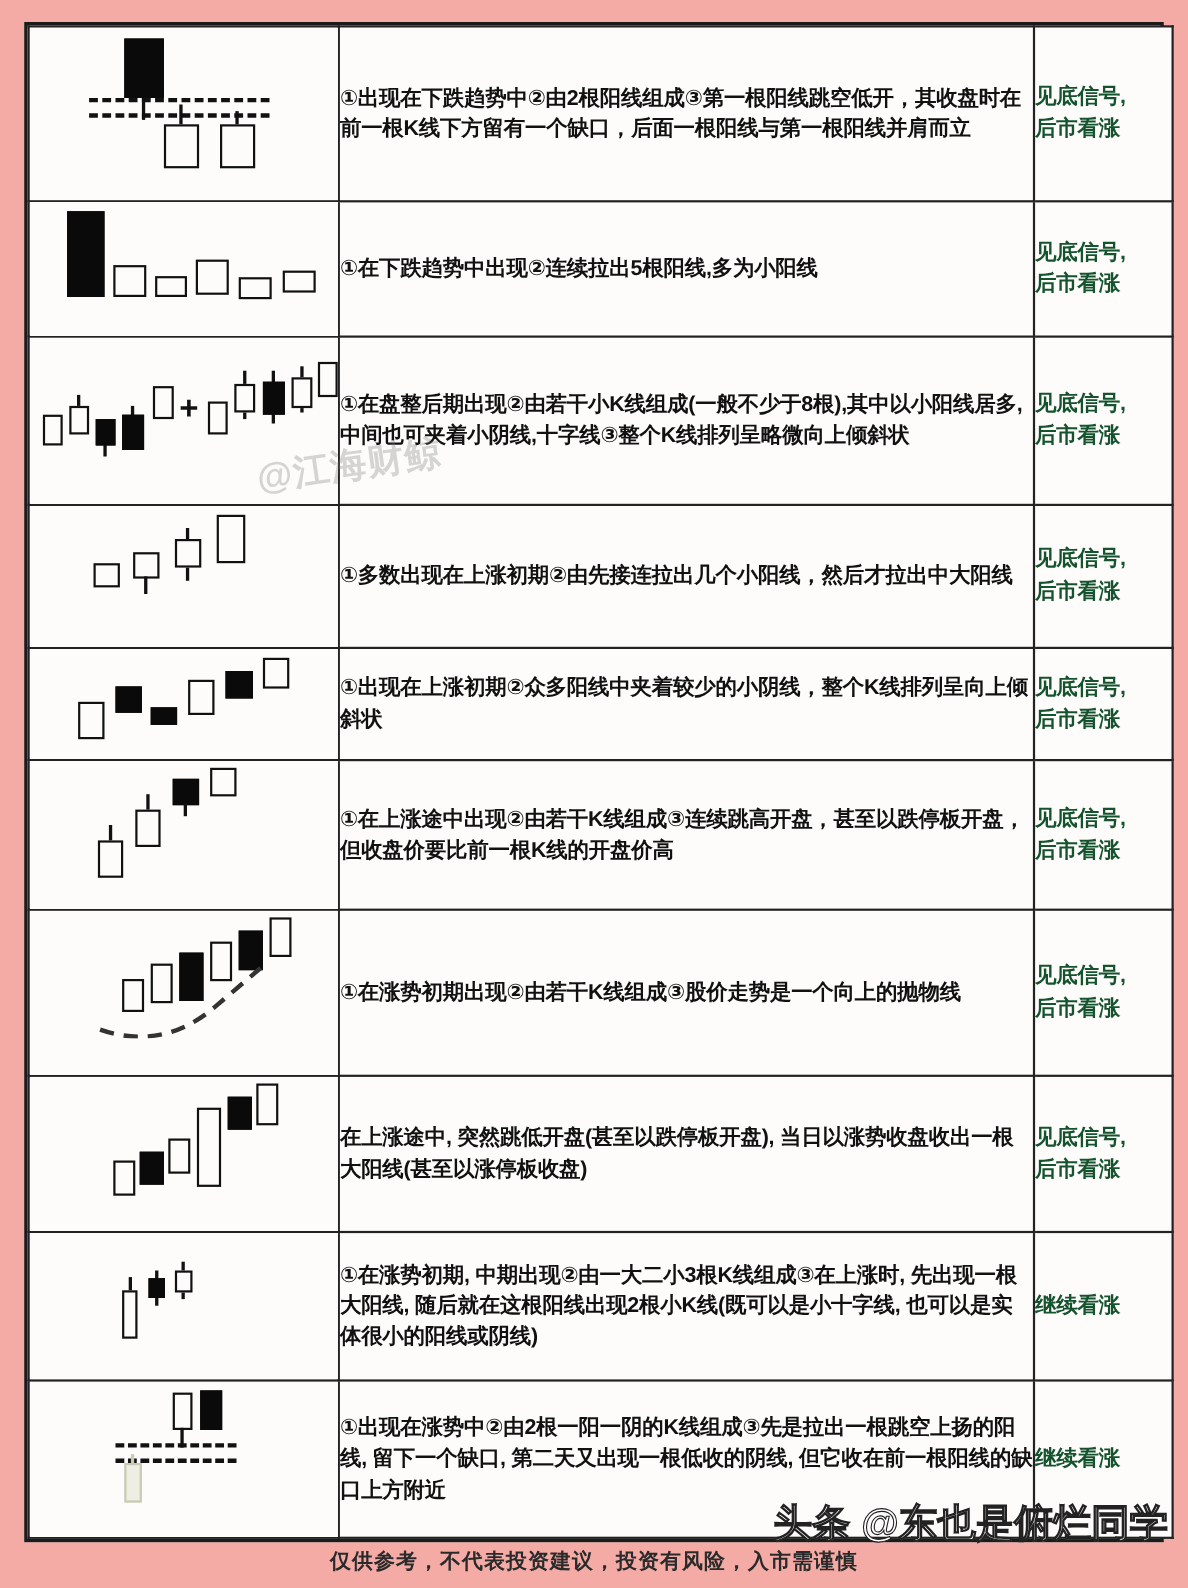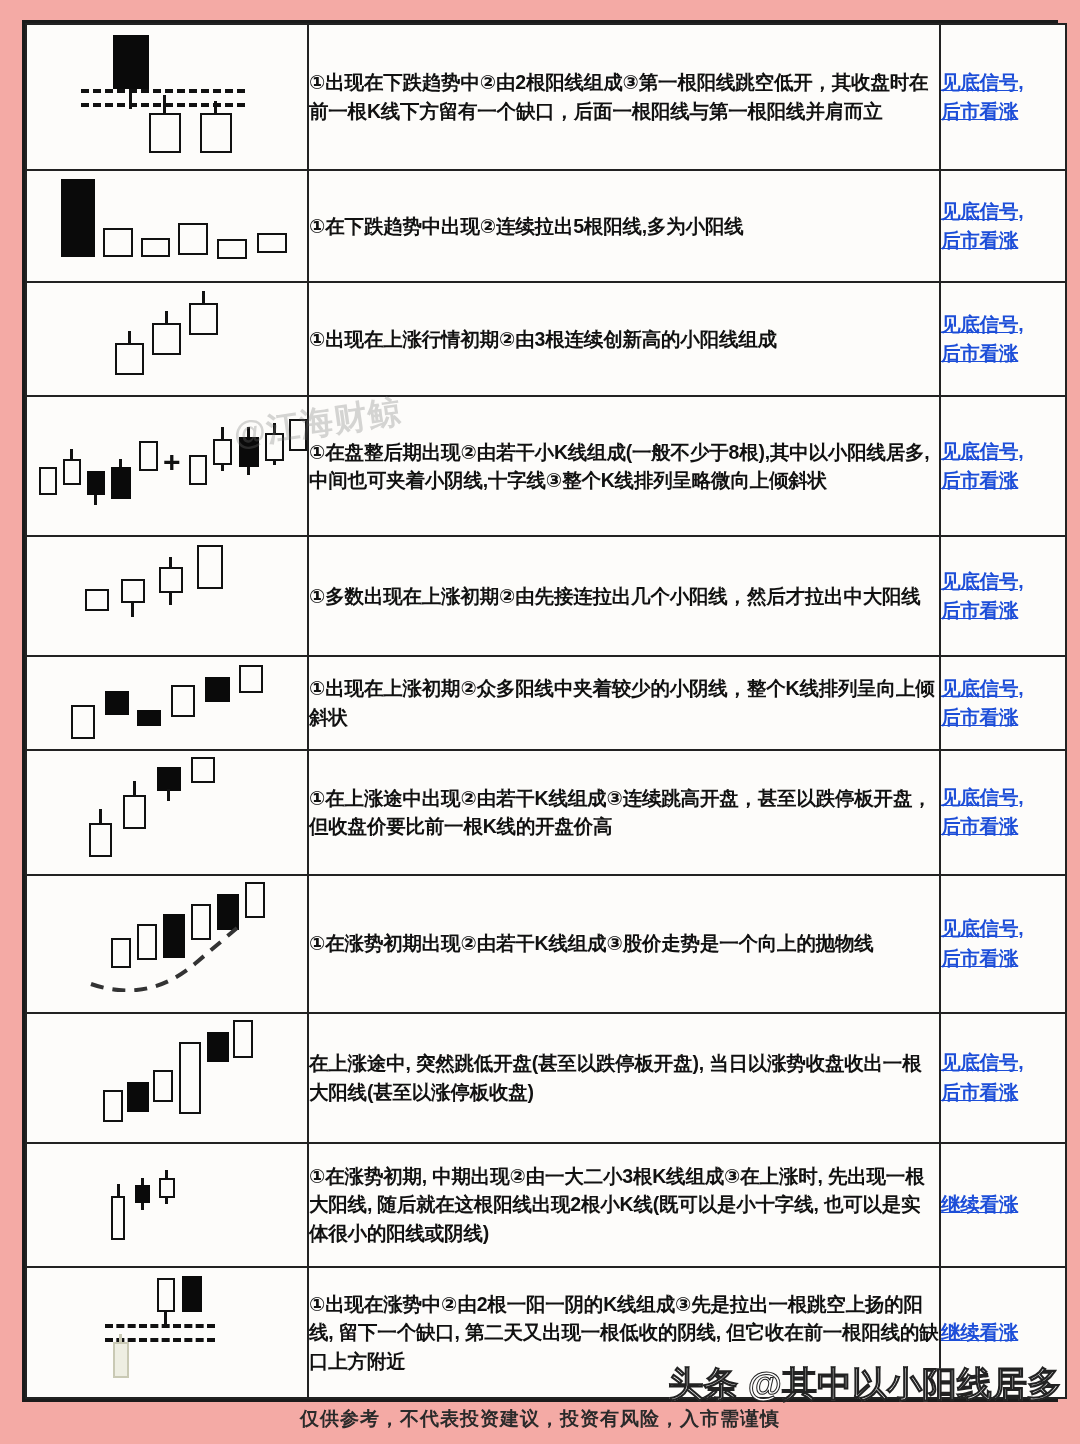--- a/index.html
+++ b/index.html
@@ -68,25 +68,24 @@
     color: #111;
     letter-spacing: -0.2px;
     font-weight: 600;
     text-align: left;
     word-break: break-all;
   }
   .signal-text {
     font-family: "Liberation Sans", "DejaVu Sans", sans-serif;
     font-size: 19.5px;
     line-height: 1.5;
-    color: #1d4ed8;
+    color: #14532d;
     font-weight: 700;
     white-space: pre-line;
     letter-spacing: -0.2px;
-    text-decoration: underline;
   }
 
   
   .chart-box {
     position: relative;
     width: 280px;
     height: 100%;
     min-height: 60px;
   }
   .candle {
@@ -242,45 +241,20 @@
           <td class="desc-cell">
             <div class="desc-text">①在下跌趋势中出现②连续拉出5根阳线,多为小阳线</div>
           </td>
           <td class="signal-cell">
             <div class="signal-text">见底信号,
 后市看涨</div>
           </td>
         </tr>
 
 
-        <tr style="height:104px">
-          <td class="chart-cell">
-            <div class="chart-box">
-              <div class="candle" style="left:88px;top:48px;width:29px;height:44px">
-                <div class="wick" style="left:13px;top:0px;height:14px"></div>
-                <div class="body" style="top:12px;width:29px;height:32px"></div>
-              </div>
-              <div class="candle" style="left:125px;top:28px;width:29px;height:44px">
-                <div class="wick" style="left:13px;top:0px;height:14px"></div>
-                <div class="body" style="top:12px;width:29px;height:32px"></div>
-              </div>
-              <div class="candle" style="left:162px;top:8px;width:29px;height:44px">
-                <div class="wick" style="left:13px;top:0px;height:14px"></div>
-                <div class="body" style="top:12px;width:29px;height:32px"></div>
-              </div>
-            </div>
-          </td>
-          <td class="desc-cell">
-            <div class="desc-text">①出现在上涨行情初期②由3根连续创新高的小阳线组成</div>
-          </td>
-          <td class="signal-cell">
-            <div class="signal-text">见底信号,
-后市看涨</div>
-          </td>
-        </tr>
 
         <tr style="height:128px">
           <td class="chart-cell">
             <div class="chart-box">
               <div class="candle" style="left:12px;top:70px;width:18px;height:28px">
                 <div class="body" style="top:0px;width:18px;height:28px"></div>
               </div>
               <div class="candle" style="left:36px;top:52px;width:18px;height:36px">
                 <div class="wick" style="left:7px;top:0px;height:12px"></div>
                 <div class="body" style="top:10px;width:18px;height:26px"></div>
@@ -534,18 +508,18 @@
         </tr>
 
       </tbody>
     </table>
 
     <div class="wm-center">@江海财鲸</div>
   </div>
 
   <div class="wm-bottom">
     <span class="tt">头条</span>
-    <span class="tt">@其中以小阳线居多</span>
+    <span class="tt">@东也是俯烂同学</span>
   </div>
 
   <div id="footer">仅供参考，不代表投资建议，投资有风险，入市需谨慎</div>
 
 </div>
 
 </body></html>

